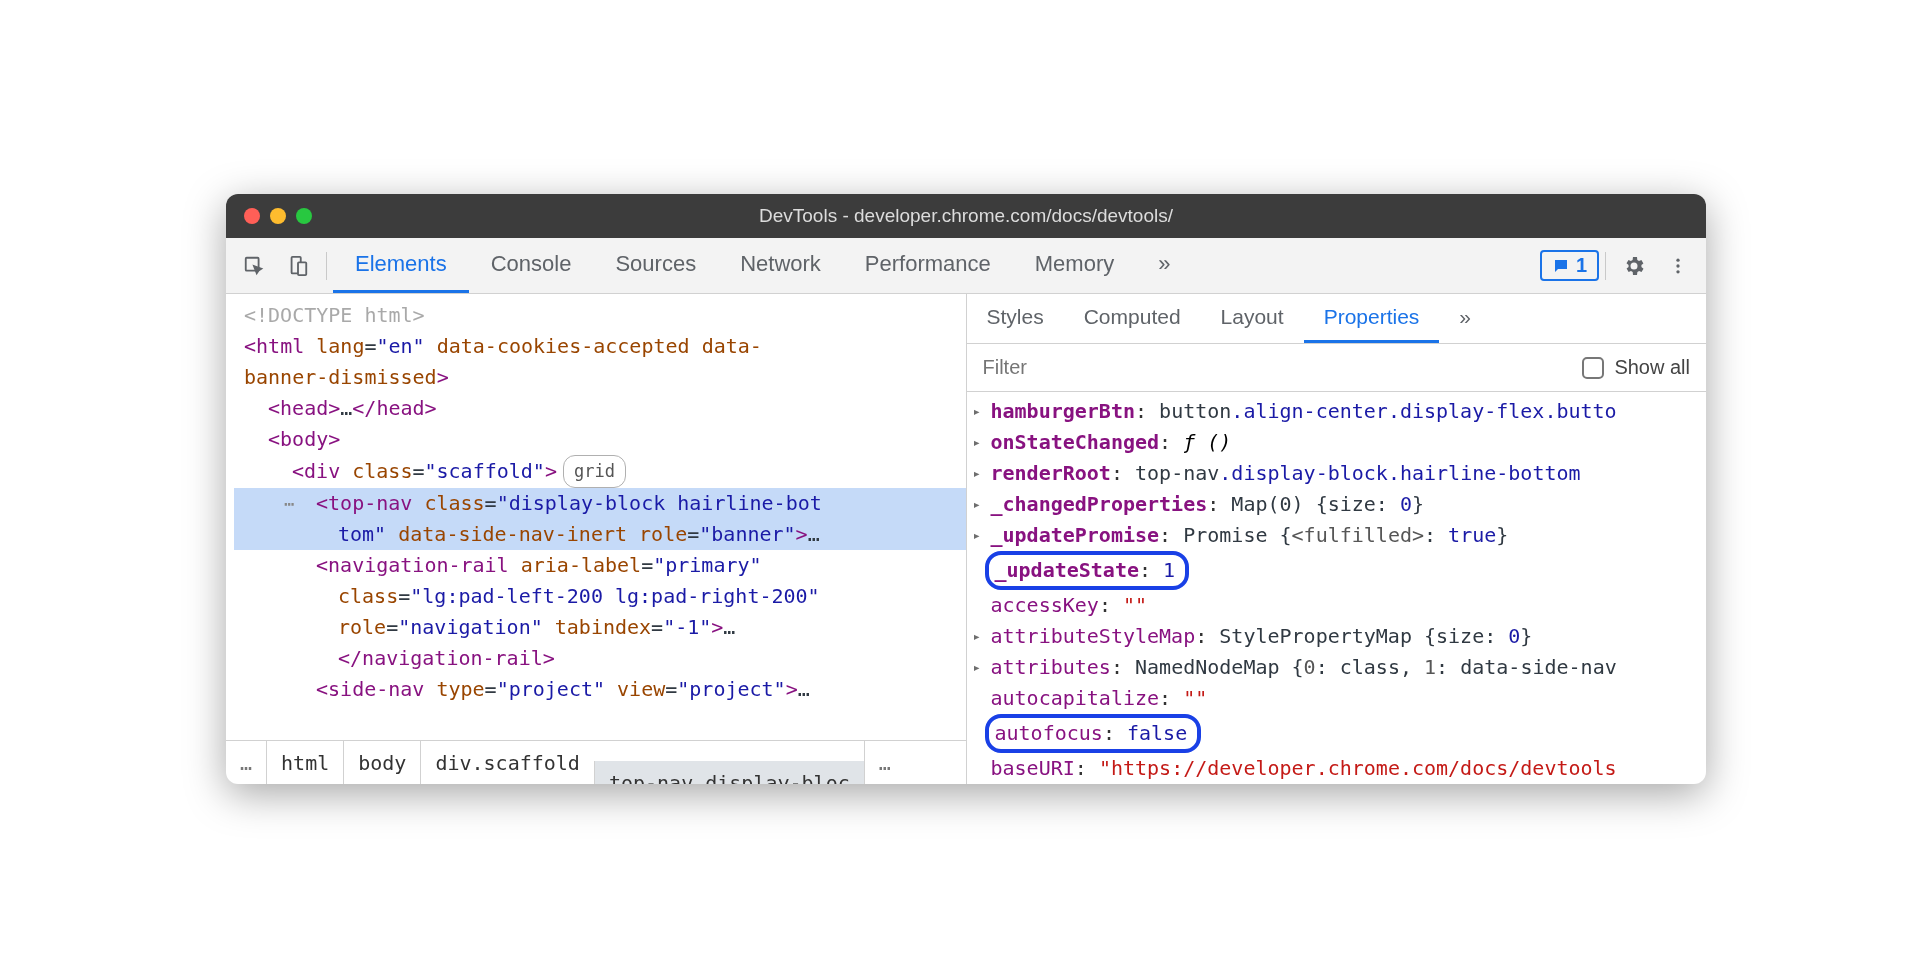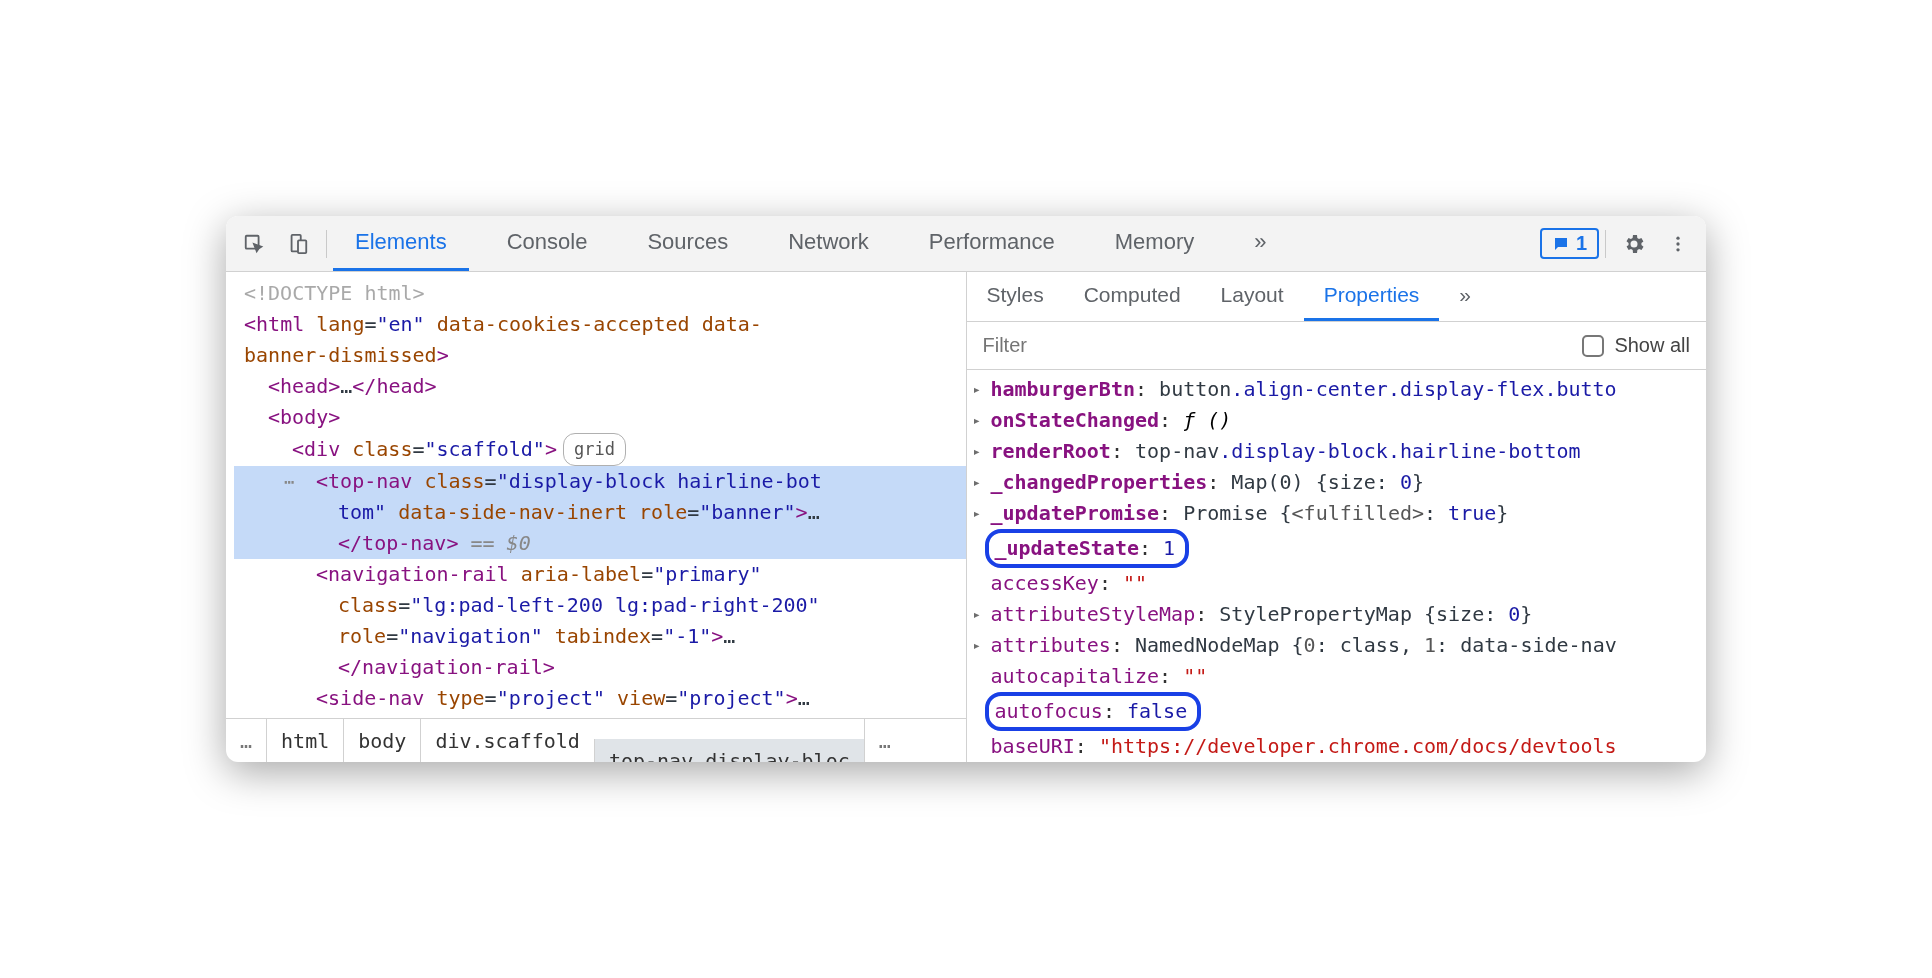--- a/index.html
+++ b/index.html
@@ -34,21 +34,21 @@
   position: absolute; left:0; right:0; text-align:center;
   color:#dcdcdc; font-size:19px; font-weight:500;
 }
 .toolbar {
   display:flex; align-items:center; height:56px;
   border-bottom:1px solid #d1d1d1; padding:0 6px;
   background:#f3f3f3;
 }
 .toolbar .icon-slot { width:44px; display:flex; justify-content:center; align-items:center; color:#5f6368;}
 .toolbar .divider { width:1px; height:28px; background:#c9c9c9; margin:0 6px; }
-.tabs { display:flex; align-items:stretch; height:100%; gap:16px; }
+.tabs { display:flex; align-items:stretch; height:100%; gap:0; }
 .tab {
   padding:0 22px; display:flex; align-items:center; font-size:22px; color:#5f6368;
   cursor:pointer; border-bottom:3px solid transparent;
 }
 .tab.active { color:#1a73e8; border-bottom-color:#1a73e8; }
 .spacer { flex:1; }
 .issue-badge {
   display:flex; align-items:center; gap:6px; border:2px solid #1a73e8;
   border-radius:4px; padding:2px 10px; color:#1a73e8; font-size:20px;
   font-weight:600;
@@ -108,20 +108,28 @@
 .kw { color:#1a1aa6;}
 .objbr { color:#303942;}
 .objk { color:#565656;text-align:center;}
 .circled { display:inline-block; border:4px solid #1940e6; border-radius:16px; padding:0 10px 0 6px; margin-left:-6px;}
 </style>
 </head>
 <body>
 
 <div class="window">
 
+  <div class="titlebar">
+    <div class="traffic">
+      <div class="tl r"></div>
+      <div class="tl y"></div>
+      <div class="tl g"></div>
+    </div>
+    <div class="titlebar-title">DevTools - developer.chrome.com/docs/devtools/</div>
+  </div>
 
   <div class="toolbar">
     <div class="icon-slot">
       <svg width="22" height="22" viewBox="0 0 24 24" fill="none" stroke="#5f6368" stroke-width="2">
           <rect x="3" y="3" width="14" height="14" rx="1"></rect>
           <path d="M12 12 l8 3 -3 2 -2 3 z" fill="#5f6368"></path>
         </svg>
     </div>
     <div class="icon-slot">
       <svg width="22" height="22" viewBox="0 0 24 24" fill="none" stroke="#5f6368" stroke-width="2">
@@ -166,21 +174,20 @@
       <div class="dom-tree">
         <div class="doctype row">&lt;!DOCTYPE html&gt;</div>
         <div class="row tagline"><span class="op">&lt;</span><span class="tagname">html</span> <span class="attrname">lang</span>=<span class="attrval">"en"</span> <span class="attrname">data-cookies-accepted</span> <span class="attrname">data-<br>banner-dismissed</span><span class="op">&gt;</span></div>
         <div class="row indent disclosure"><span class="op">&lt;</span><span class="tagname">head</span><span class="op">&gt;</span>…<span class="op">&lt;/</span><span class="tagname">head</span><span class="op">&gt;</span></div>
         <div class="row indent disclosure open"><span class="op">&lt;</span><span class="tagname">body</span><span class="op">&gt;</span></div>
         <div class="row indent disclosure open" style="padding-left:58px"><span class="op">&lt;</span><span class="tagname">div</span> <span class="attrname">class</span>=<span class="attrval">"scaffold"</span><span class="op">&gt;</span><span class="grid-badge">grid</span></div>
 
         <div>
         <div class="row indent disclosure selected" style="padding-left:82px"><span class="ellipsis-dots" style="left:50px">⋯</span><span class="op">&lt;</span><span class="tagname">top-nav</span> <span class="attrname">class</span>=<span class="attrval">"display-block hairline-bot</span></div>
         <div class="row selected" style="padding-left:104px"><span class="attrval">tom"</span> <span class="attrname">data-side-nav-inert</span> <span class="attrname">role</span>=<span class="attrval">"banner"</span><span class="op">&gt;</span>…</div>
-        <div class="row selected" style="padding-left:104px"><span class="op">&lt;/</span><span class="tagname">top-nav</span><span class="op">&gt;</span><span class="eq0"> == $0</span></div>
         </div>
 
         <div>
         <div class="row indent disclosure" style="padding-left:82px"><span class="op">&lt;</span><span class="tagname">navigation-rail</span> <span class="attrname">aria-label</span>=<span class="attrval">"primary"</span></div>
         <div class="row" style="padding-left:104px"><span class="attrname">class</span>=<span class="attrval">"lg:pad-left-200 lg:pad-right-200"</span></div>
         <div class="row" style="padding-left:104px"><span class="attrname">role</span>=<span class="attrval">"navigation"</span> <span class="attrname">tabindex</span>=<span class="attrval">"-1"</span><span class="op">&gt;</span>…</div>
         <div class="row" style="padding-left:104px"><span class="op">&lt;/</span><span class="tagname">navigation-rail</span><span class="op">&gt;</span></div>
         </div>
 
         <div class="row indent disclosure" style="padding-left:82px"><span class="op">&lt;</span><span class="tagname">side-nav</span> <span class="attrname">type</span>=<span class="attrval">"project"</span> <span class="attrname">view</span>=<span class="attrval">"project"</span><span class="op">&gt;</span>…</div>

